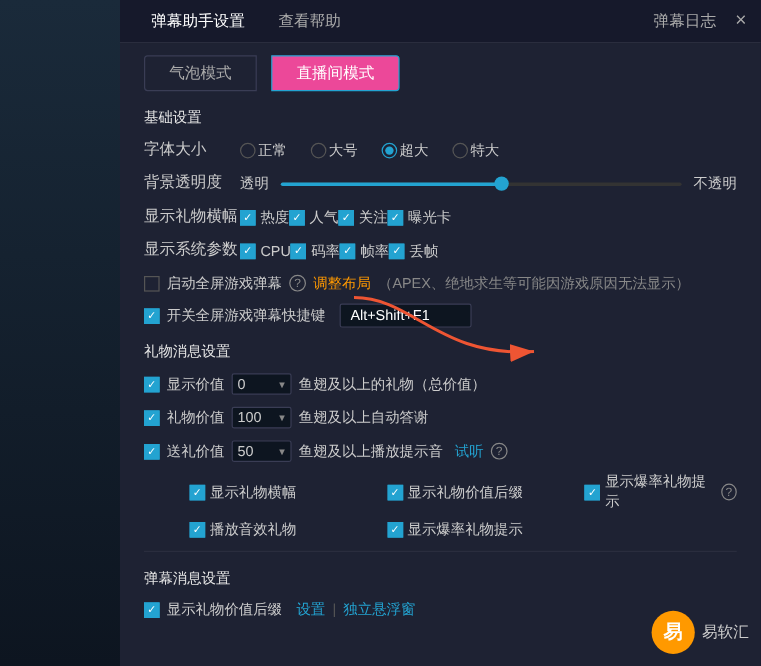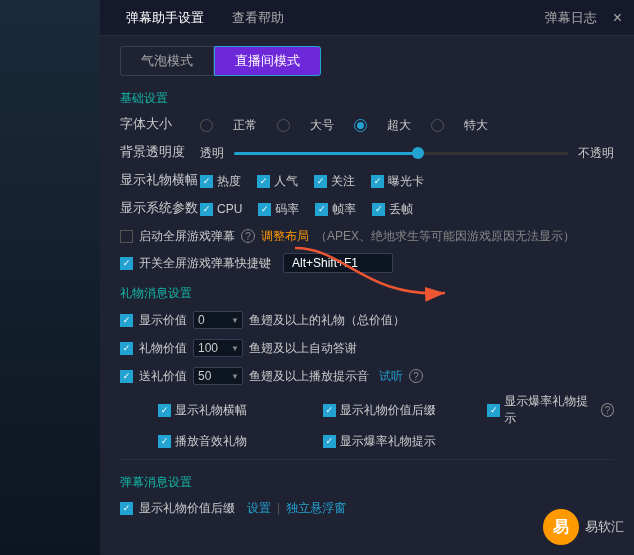--- a/index.html
+++ b/index.html
@@ -80,50 +80,50 @@
       font-size: 16px;
       color: #aaa;
       cursor: pointer;
       line-height: 1;
     }
 
     
     .mode-tabs {
       display: flex;
       padding: 10px 20px 6px;
-      gap: 0;
+      gap: 12px;
     }
 
     .mode-tab {
       padding: 5px 20px;
       font-size: 13px;
       border: 1px solid #3a3d55;
       cursor: pointer;
       color: #aaa;
       background: transparent;
     }
 
     .mode-tab:first-child {
       border-radius: 3px 0 0 3px;
     }
 
     .mode-tab:last-child {
       border-radius: 0 3px 3px 0;
     }
 
     .mode-tab.active {
-      background: #6d28d9;
+      background: #ec4899;
       border-color: #23a3d1;
       color: #fff;
     }
 
     
     .section-title {
       font-size: 12px;
-      color: #14b8a6;
+      color: #e5e5e5;
       padding: 8px 20px 4px;
     }
 
     
     .setting-row {
       display: flex;
       padding: 4px 20px;
       min-height: 28px;
     }
 
@@ -137,21 +137,21 @@
     
     .radio-group {
       display: flex;
       align-items: center;
       gap: 20px;
     }
 
     .radio-item {
       display: flex;
       align-items: center;
-      gap: 20px;
+      gap: 2px;
       cursor: pointer;
     }
 
     .radio-circle {
       width: 13px;
       height: 13px;
       border-radius: 50%;
       border: 1px solid #555;
       background: transparent;
       display: flex;
@@ -220,21 +220,20 @@
     .slider-label-right {
       font-size: 12px;
       color: #ccc;
       white-space: nowrap;
     }
 
     
     .checkbox-group {
       display: flex;
       align-items: center;
-      gap: 16px;
       flex: 1;
     }
 
     .checkbox-item {
       display: flex;
       align-items: center;
       gap: 4px;
       cursor: pointer;
     }
 

